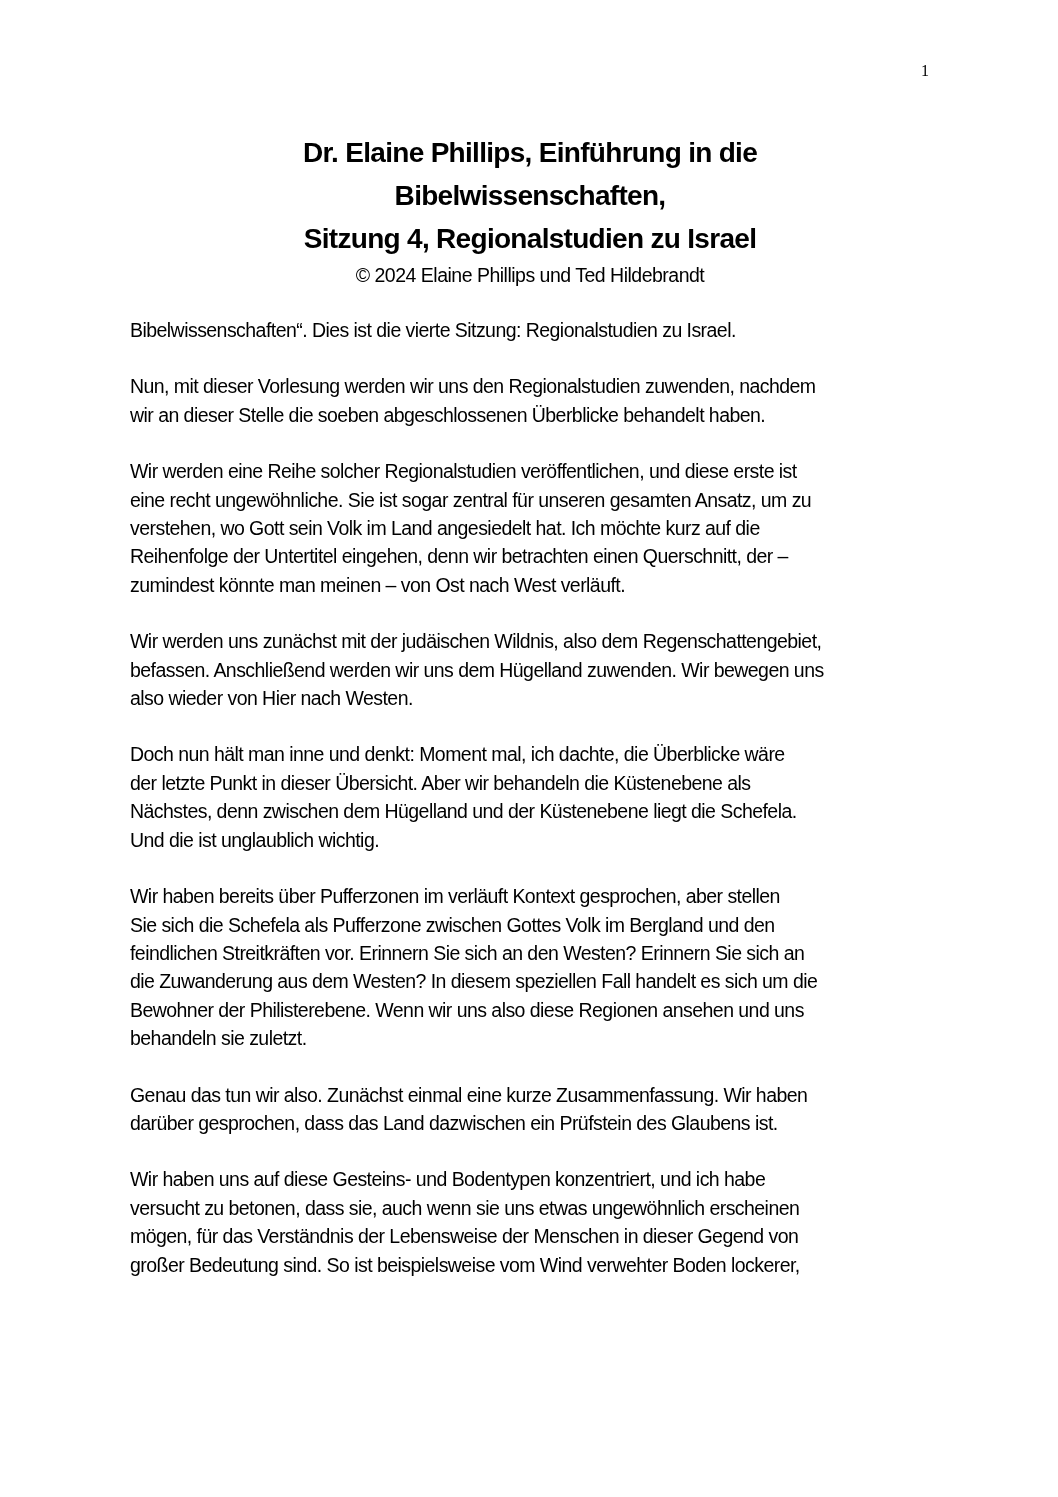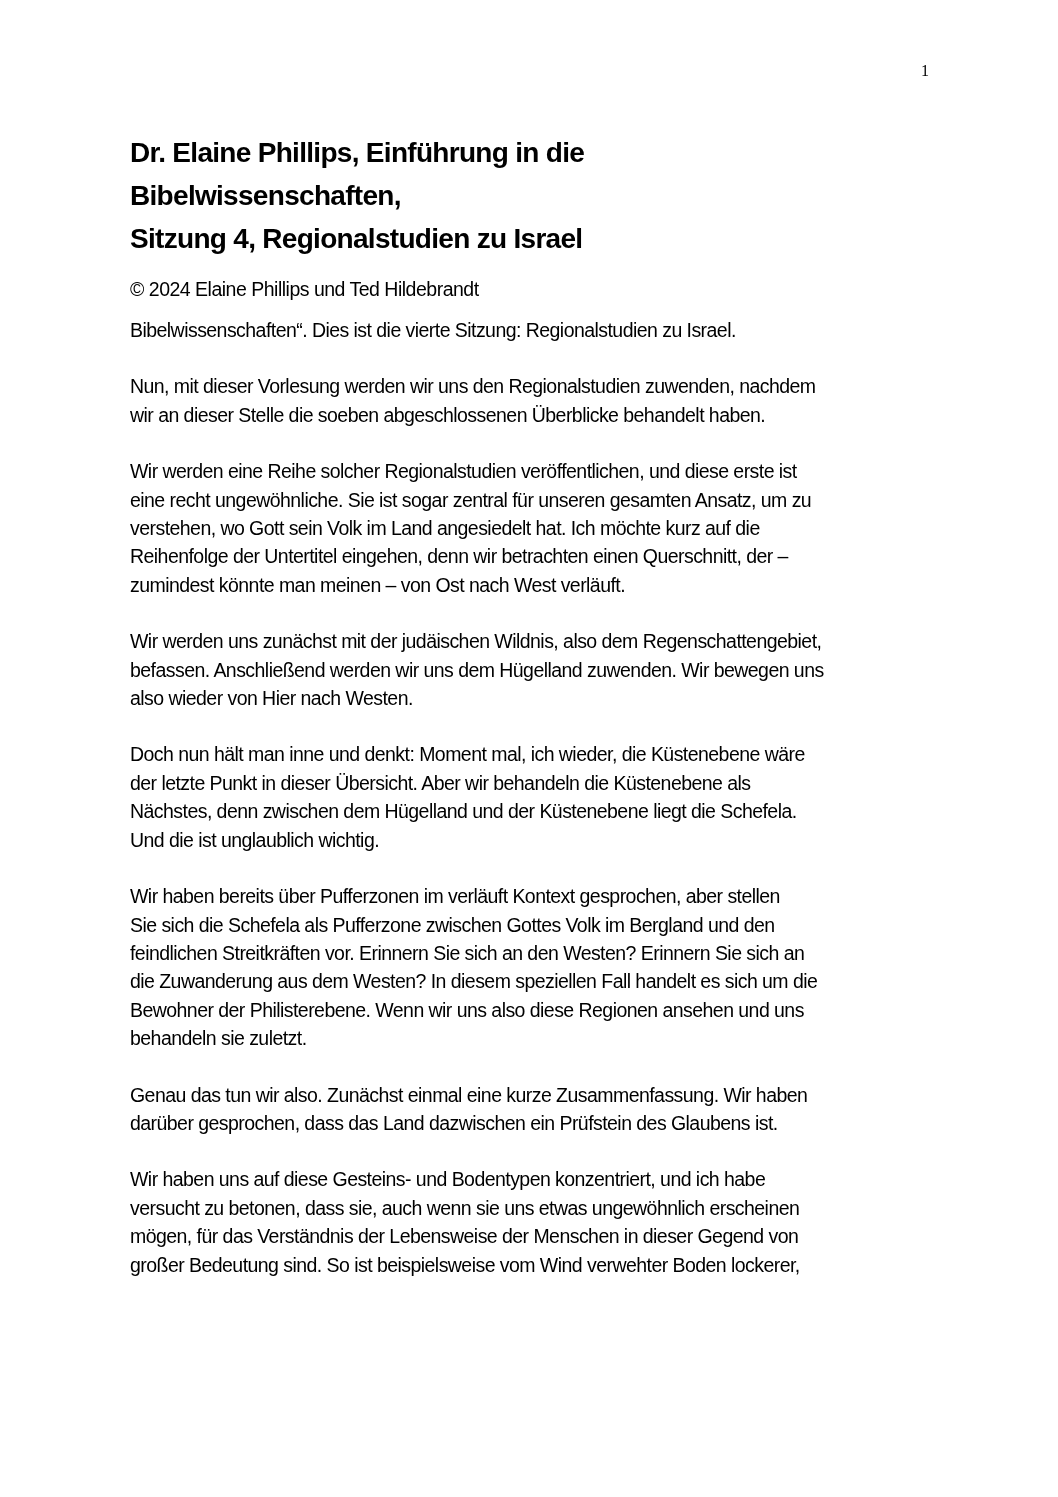--- a/index.html
+++ b/index.html
@@ -3,28 +3,29 @@
 <meta charset="utf-8">
 <style>
   html, body { margin: 0; padding: 0; background: #ffffff; }
   body { width: 1058px; height: 1497px; position: relative; overflow: hidden; color: #000; }
   .page-number {
     position: absolute; top: 62px; left: 921px;
     font-family: "Liberation Serif", serif; font-size: 16px;
   }
   .title-block {
     position: absolute; top: 131px; left: 130px; width: 800px;
+    text-align: center;
     font-family: "Liberation Sans", sans-serif;
   }
   .title-line {
     font-weight: bold; font-size: 28px; line-height: 43px;
     letter-spacing: -0.7px; white-space: nowrap;
   }
   .copyright {
-    font-size: 19.5px; line-height: 26px; margin-top: 16px;
+    font-size: 19.5px; line-height: 26px; margin-top: 2px;
     letter-spacing: -0.5px;
   }
   .body {
     position: absolute; top: 316px; left: 130px; width: 800px;
     font-family: "Liberation Sans", sans-serif;
     font-size: 19.5px; letter-spacing: -0.55px;
   }
   .para { margin: 0 0 28px 0; }
   .line { display: block; line-height: 28.4px; white-space: nowrap; }
 </style>
@@ -54,21 +55,21 @@
       <span class="line">verstehen, wo Gott sein Volk im Land angesiedelt hat. Ich möchte kurz auf die</span>
       <span class="line">Reihenfolge der Untertitel eingehen, denn wir betrachten einen Querschnitt, der –</span>
       <span class="line">zumindest könnte man meinen – von Ost nach West verläuft.</span>
     </p>
     <p class="para">
       <span class="line">Wir werden uns zunächst mit der judäischen Wildnis, also dem Regenschattengebiet,</span>
       <span class="line">befassen. Anschließend werden wir uns dem Hügelland zuwenden. Wir bewegen uns</span>
       <span class="line">also wieder von Hier nach Westen.</span>
     </p>
     <p class="para">
-      <span class="line">Doch nun hält man inne und denkt: Moment mal, ich wieder, die Küstenebene wäre</span>
+      <span class="line">Doch nun hält man inne und denkt: Moment mal, ich dachte, die Überblicke wäre</span>
       <span class="line">der letzte Punkt in dieser Übersicht. Aber wir behandeln die Küstenebene als</span>
       <span class="line">Nächstes, denn zwischen dem Hügelland und der Küstenebene liegt die Schefela.</span>
       <span class="line">Und die ist unglaublich wichtig.</span>
     </p>
     <p class="para">
       <span class="line">Wir haben bereits über Pufferzonen im verläuft Kontext gesprochen, aber stellen</span>
       <span class="line">Sie sich die Schefela als Pufferzone zwischen Gottes Volk im Bergland und den</span>
       <span class="line">feindlichen Streitkräften vor. Erinnern Sie sich an den Westen? Erinnern Sie sich an</span>
       <span class="line">die Zuwanderung aus dem Westen? In diesem speziellen Fall handelt es sich um die</span>
       <span class="line">Bewohner der Philisterebene. Wenn wir uns also diese Regionen ansehen und uns</span>

